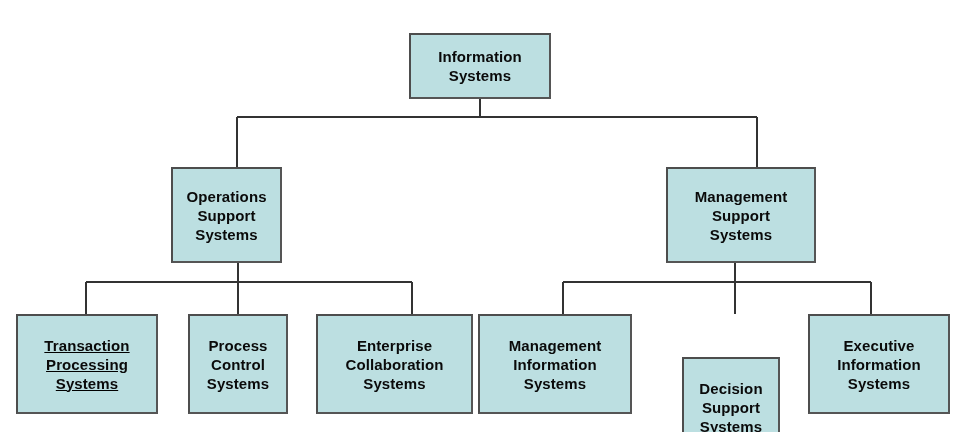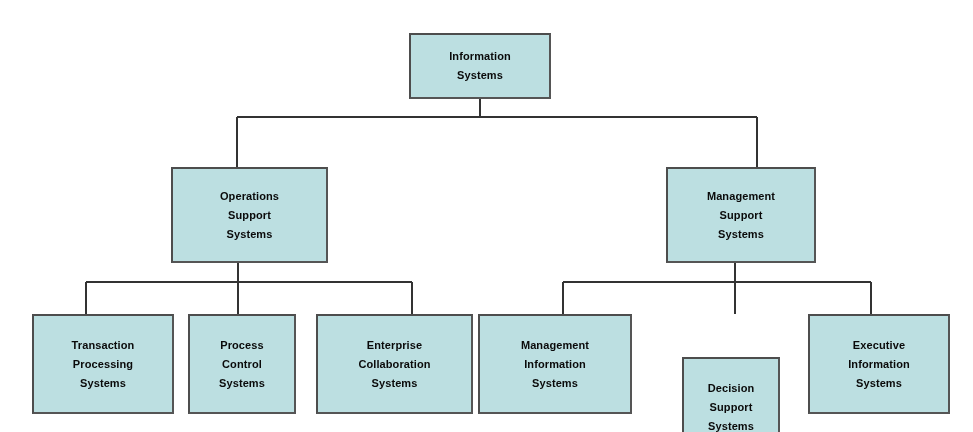--- a/index.html
+++ b/index.html
@@ -35,21 +35,21 @@
     border-bottom-color: #555555;
     display: flex;
     align-items: center;
     justify-content: center;
     z-index: 2;
   }
   .node-label {
     display: block;
     text-align: center;
     font-family: "Liberation Sans", sans-serif;
-    font-size: 11px;
+    font-size: 15px;
     font-weight: bold;
     line-height: 19px;
     color: #0a0a0a;
     letter-spacing: 0.1px;
     white-space: pre-line;
     padding: 0 4px;
   }
 </style>
 </head>
 <body>
@@ -76,39 +76,39 @@
       <path d="M563,282 L563,314"></path>
       <path d="M871,282 L871,314"></path>
     </g>
   </svg>
 
   <div class="node-box" style="left:409px; top:33px; width:142px; height:66px;">
     <span class="node-label">Information
 Systems</span>
   </div>
 
-  <div class="node-box" style="left:171px; top:167px; width:157px; height:96px;">
+  <div class="node-box" style="left:171px; top:167px; width:111px; height:96px;">
     <span class="node-label">Operations
 Support
 Systems</span>
   </div>
 
   <div class="node-box" style="left:666px; top:167px; width:150px; height:96px;">
     <span class="node-label">Management
 Support
 Systems</span>
   </div>
 
-  <div class="node-box" style="left:32px; top:314px; width:142px; height:100px;">
+  <div class="node-box" style="left:16px; top:314px; width:142px; height:100px;text-decoration:underline;">
     <span class="node-label">Transaction
 Processing
 Systems</span>
   </div>
 
-  <div class="node-box" style="left:188px; top:314px; width:108px; height:100px;">
+  <div class="node-box" style="left:188px; top:314px; width:100px; height:100px;">
     <span class="node-label">Process
 Control
 Systems</span>
   </div>
 
   <div class="node-box" style="left:316px; top:314px; width:157px; height:100px;">
     <span class="node-label">Enterprise
 Collaboration
 Systems</span>
   </div>

